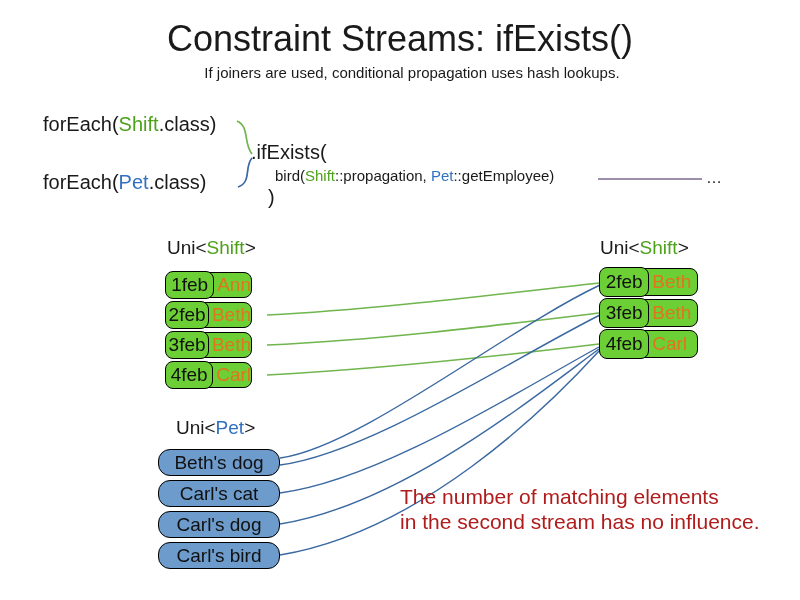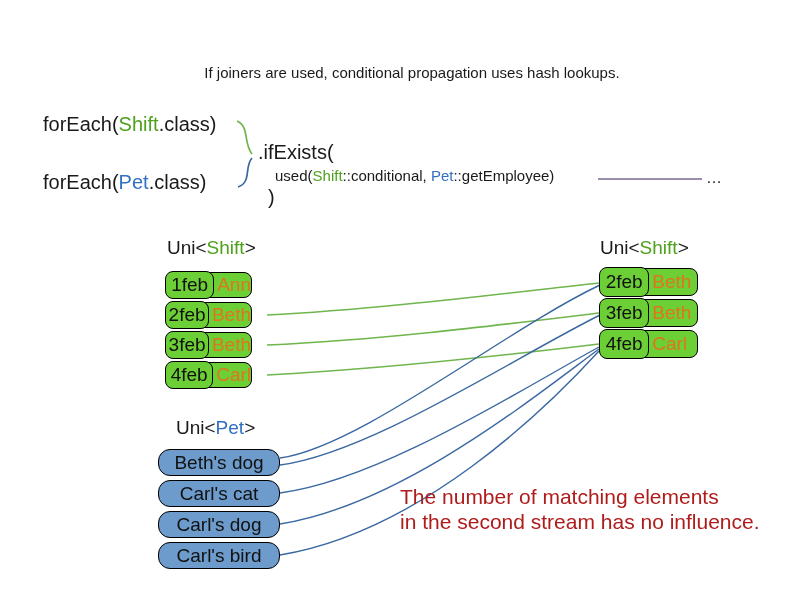--- a/index.html
+++ b/index.html
@@ -57,20 +57,21 @@
   .ln-blue{fill:none;stroke:var(--line_blue);stroke-width:1.4px;}
   .ln-purple{fill:none;stroke:var(--ref_line_purple);stroke-width:1.5px;}
   .brace-g{fill:none;stroke:var(--line_green);stroke-width:1.7px;}
   .brace-b{fill:none;stroke:var(--line_blue);stroke-width:1.7px;}
 </style>
 </head>
 <body>
 
 <div class="slide">
 
+  <h1 class="page-title">Constraint Streams: ifExists()</h1>
   <div class="subtitle">If joiners are used, conditional propagation uses hash lookups.</div>
 
   <svg class="overlay" width="800" height="600" viewBox="0 0 800 600">
 
     <path class="brace-g" d="M 237 121 C 250 127 243 143 252 154"></path>
     <path class="brace-b" d="M 238 187 C 252 182 244 167 252 158"></path>
 
     <path class="ln-purple" d="M 598 179 L 702 179"></path>
 
     <path class="ln-green" d="M 267 315 C 370 310 500 294 599 283"></path>
@@ -81,23 +82,23 @@
     <path class="ln-blue" d="M 280 465 C 370 453 510 360 600 315"></path>
     <path class="ln-blue" d="M 280 493 C 380 480 520 390 599 347"></path>
     <path class="ln-blue" d="M 280 524 C 400 505 530 400 599 349"></path>
     <path class="ln-blue" d="M 280 555 C 420 532 545 410 599 351"></path>
   </svg>
 
   <div class="abs code-lg" style="left:43px;top:113px"><span>forEach(</span><span class="c-green">Shift</span><span>.class)</span></div>
 
   <div class="abs code-lg" style="left:43px;top:171px"><span>forEach(</span><span class="c-blue">Pet</span><span>.class)</span></div>
 
-  <div class="abs code-lg" style="left:258px;top:141px">.ifExists(</div>
+  <div class="abs code-lg" style="left:251px;top:141px">.ifExists(</div>
 
-  <div class="abs code-sm" style="left:275px;top:167px"><span>used(</span><span class="c-green">Shift</span><span>::conditional, </span><span class="c-blue">Pet</span><span>::getEmployee)</span></div>
+  <div class="abs code-sm" style="left:275px;top:167px"><span>bird(</span><span class="c-green">Shift</span><span>::propagation, </span><span class="c-blue">Pet</span><span>::getEmployee)</span></div>
 
   <div class="abs code-lg" style="left:268px;top:186px">)</div>
 
   <div class="abs ellipsis" style="left:706px;top:169px">…</div>
 
   <div class="abs tbl-label" style="left:167px;top:237px"><span>Uni&lt;</span><span class="c-green">Shift</span><span>&gt;</span></div>
 
   <div class="shift-table" style="left:166px;top:272px">
     <div class="g-row left">
       <span class="g-date">1feb</span>

